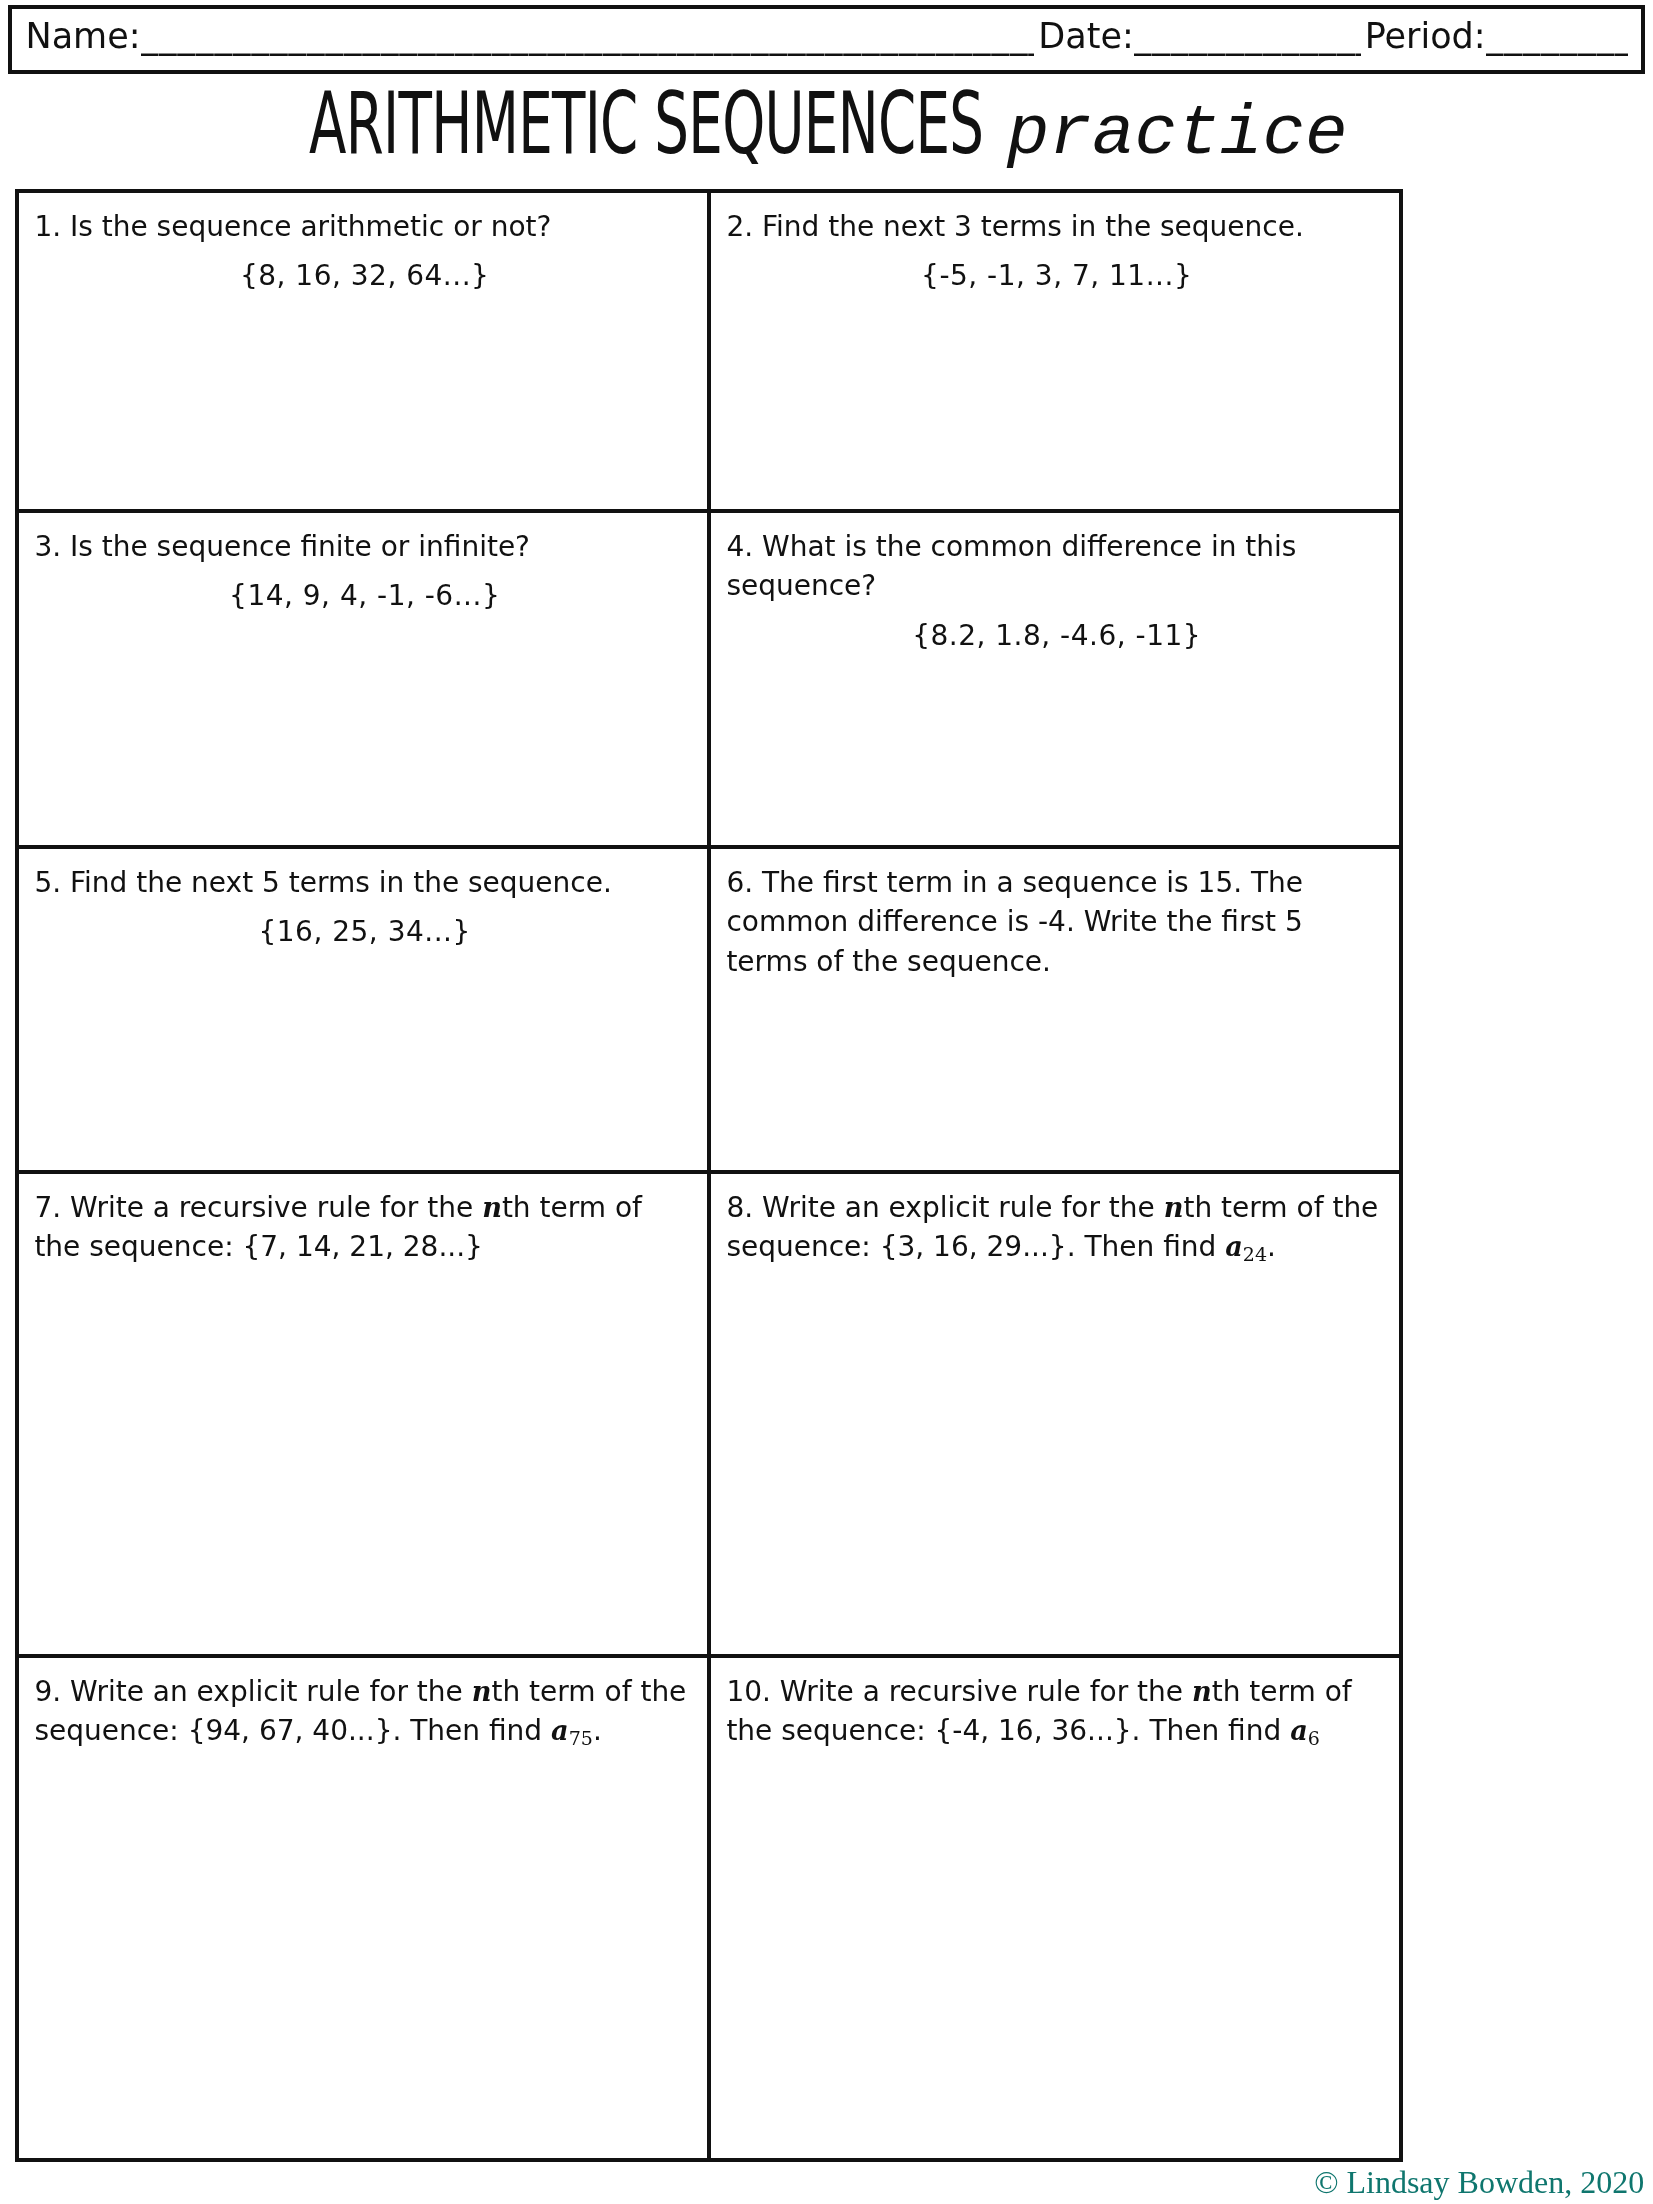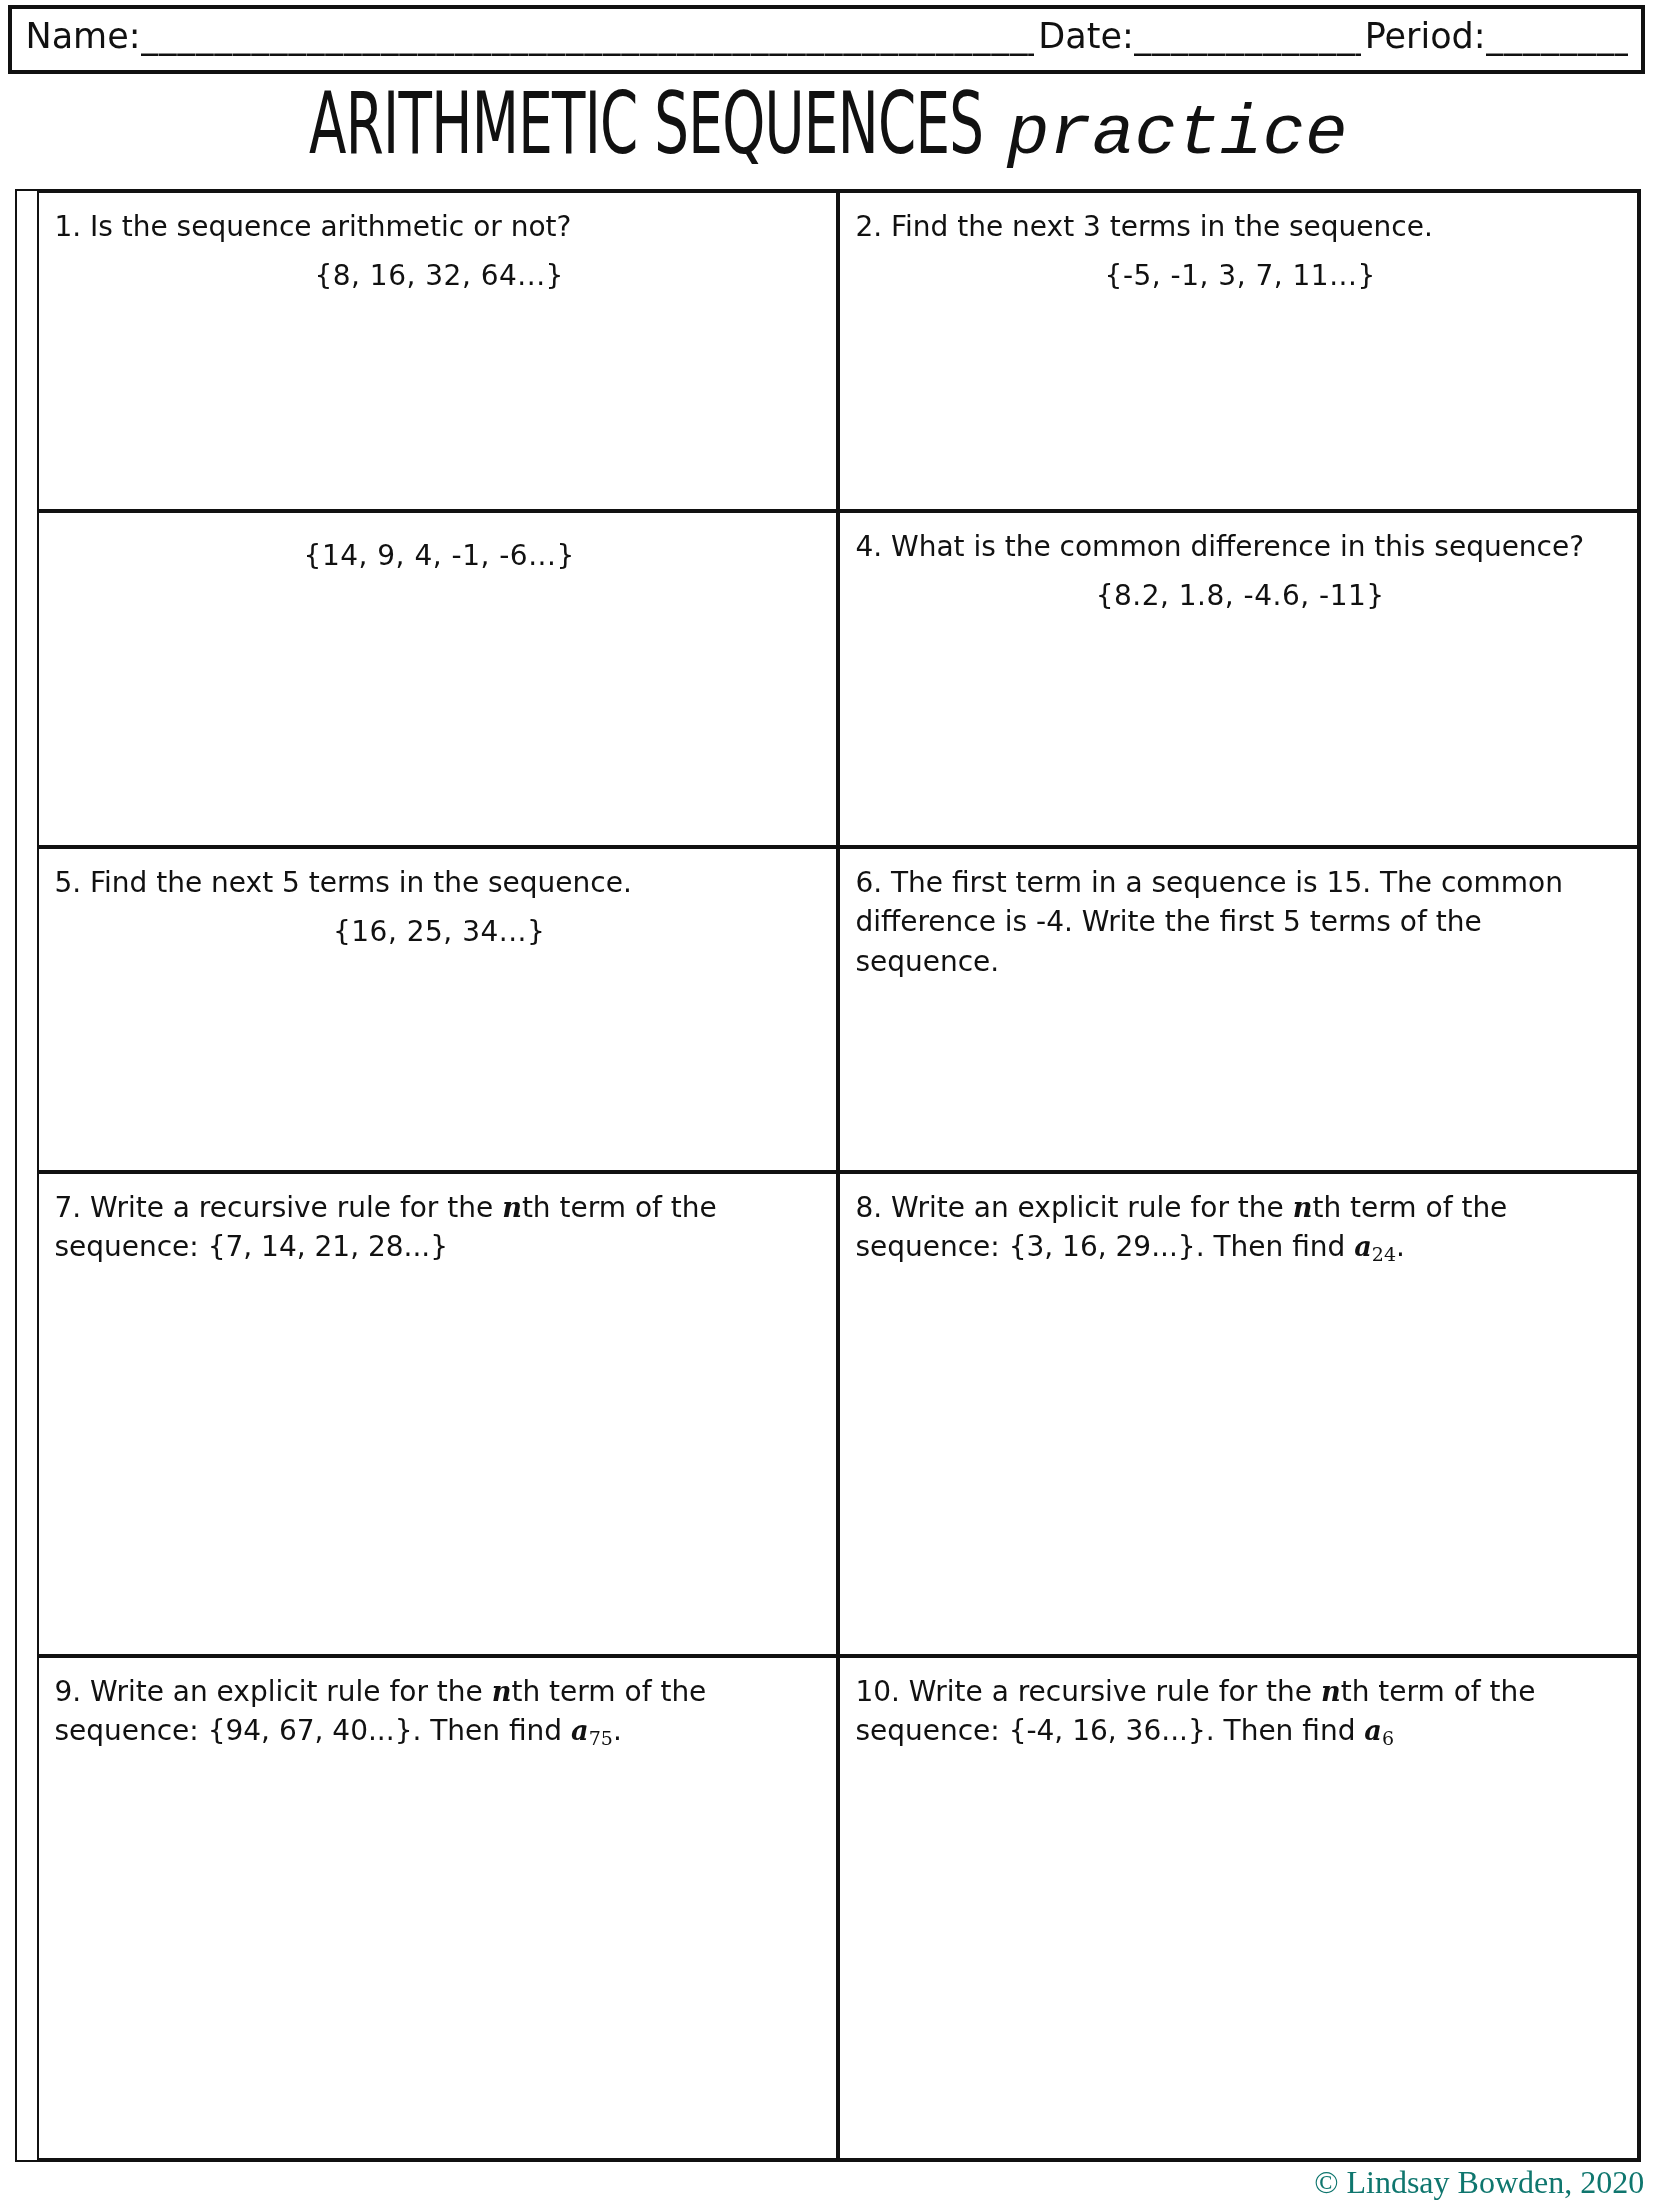--- a/index.html
+++ b/index.html
@@ -31,25 +31,24 @@
     display:inline-block; font-size:76px; letter-spacing:-1px;
     transform:scale(0.72,1.12); transform-origin:50% 80%;
     margin:0 -125px; font-weight:normal;
   }
   .title-script {
     display:inline-block; font-family:Liberation Mono, monospace;
     font-style:italic; font-size:71px; margin-left:17px;
   }
   
   .grid {
-    position:absolute; left:14.7px; top:189px; width:1626px; height:1973px;
+    position:absolute; left:14.7px; top:189px; width:1388px; height:1973px;
     border:2.9px solid #111111;
     display:grid; grid-template-columns:1fr 1fr;
     grid-template-rows:320px 336px 325px 484px 1fr;
-    padding-left:20px;
   }
   .cell {
     border:2px solid #111111; background:#ffffff;
     padding:13.7px 11.8px 0 15.7px; font-size:28px; line-height:1.42;
   }
   .seq { text-align:center; margin-top:9.8px; letter-spacing:0.5px; }
   .mvar {
     font-family:"DejaVu Serif", serif; font-style:italic; font-weight:bold;
     font-size:0.97em;
   }
@@ -85,20 +84,21 @@
   <div class="grid">
     <div class="cell">
       <div class="q">1. Is the sequence arithmetic or not?</div>
       <div class="seq">{8, 16, 32, 64...}</div>
     </div>
     <div class="cell">
       <div class="q">2. Find the next 3 terms in the sequence.</div>
       <div class="seq">{-5, -1, 3, 7, 11...}</div>
     </div>
     <div class="cell">
+      <div class="q">3. Is the sequence finite or infinite?</div>
       <div class="seq">{14, 9, 4, -1, -6...}</div>
     </div>
     <div class="cell">
       <div class="q">4. What is the common difference in this sequence?</div>
       <div class="seq">{8.2, 1.8, -4.6, -11}</div>
     </div>
     <div class="cell">
       <div class="q">5.  Find the next 5 terms in the sequence.</div>
       <div class="seq">{16, 25, 34...}</div>
     </div>

